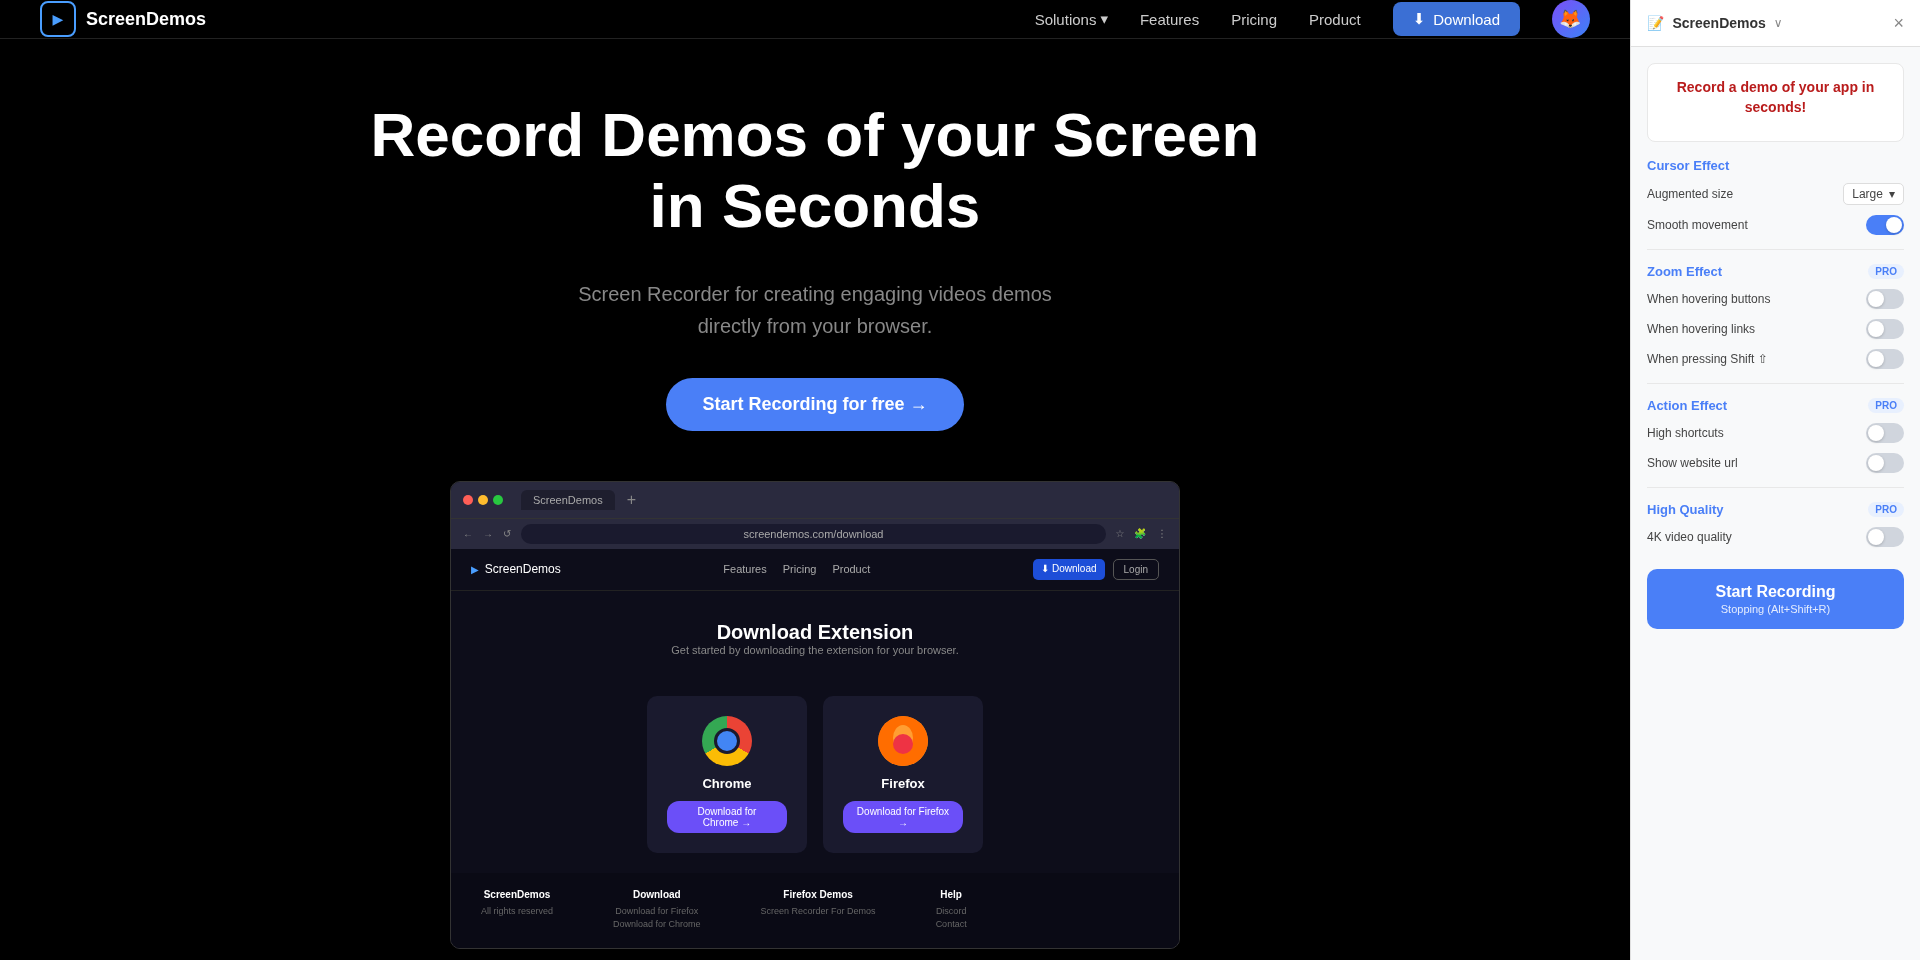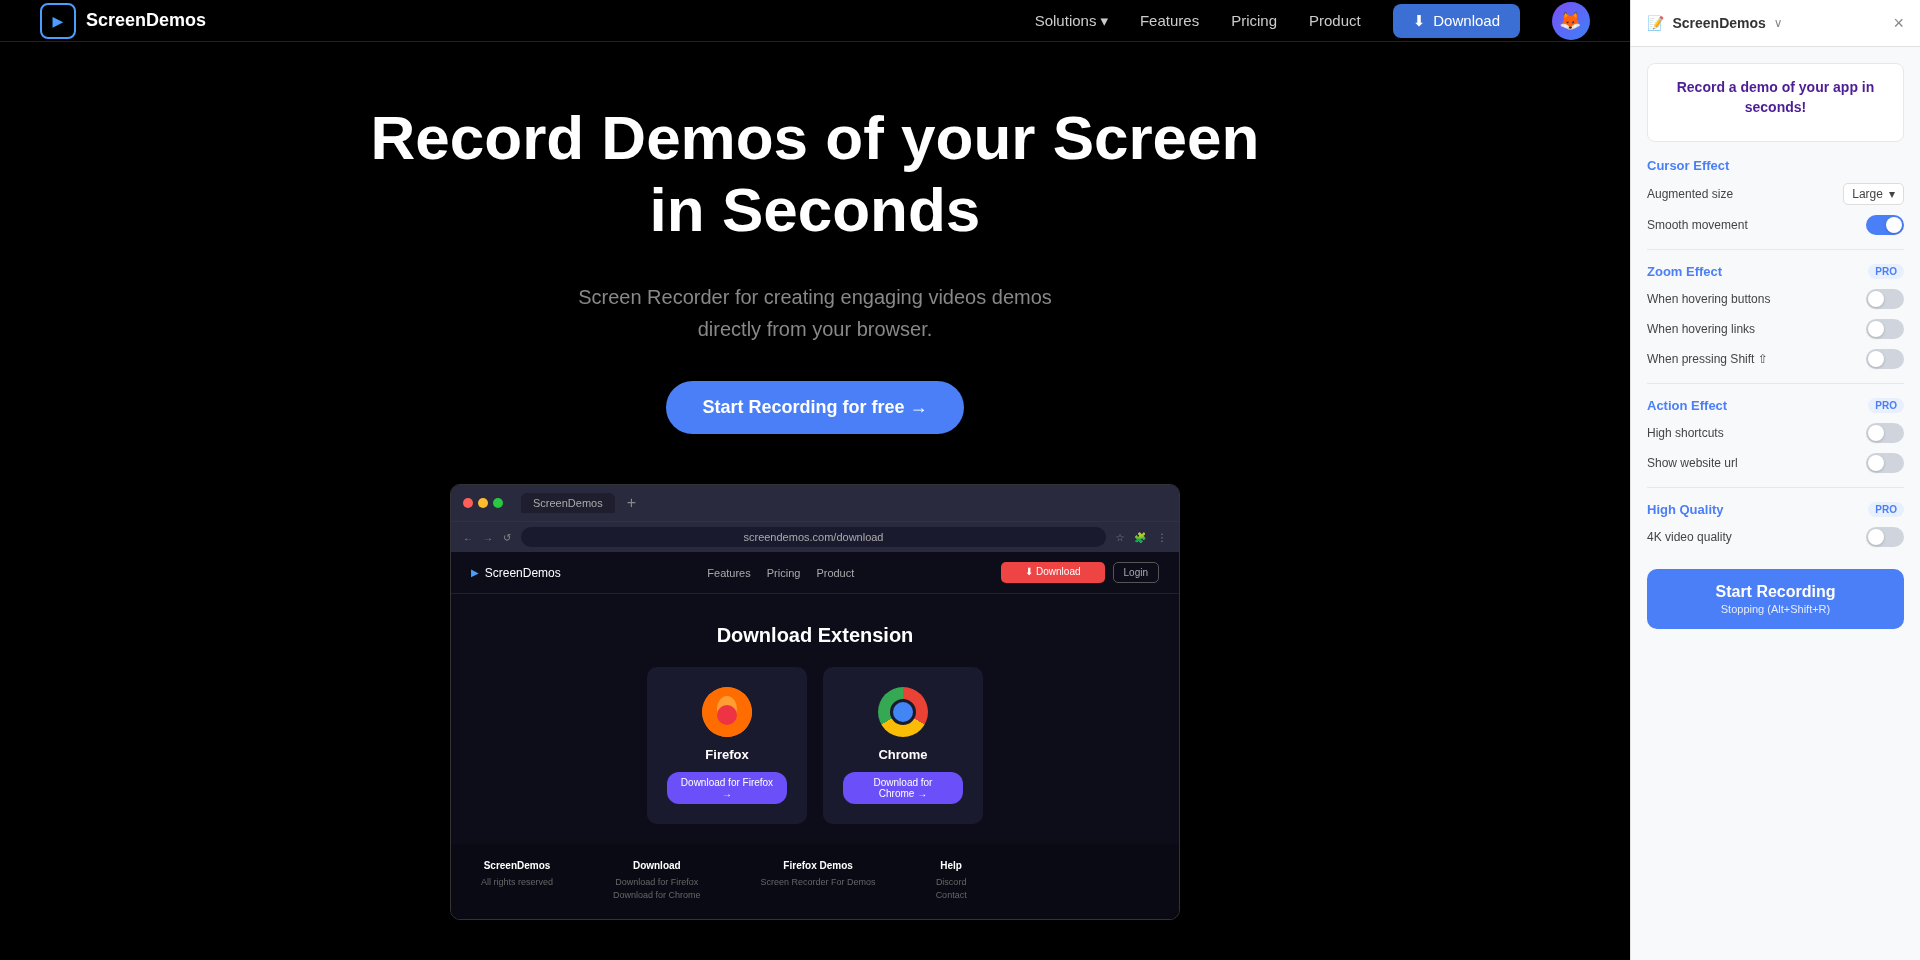--- a/index.html
+++ b/index.html
@@ -204,23 +204,23 @@
       display: flex;
       gap: 16px;
       font-size: 11px;
       color: #aaa;
     }
     .browser-inner-btns {
       display: flex;
       gap: 8px;
     }
     .inner-btn-blue {
-      background: #ef4444;
-      color: #fff;
-      padding: 4px 24px;
+      background: #1d4ed8;
+      color: #fff;
+      padding: 4px 8px;
       border-radius: 5px;
       font-size: 10px;
     }
     .inner-btn-outline {
       border: 1px solid #555;
       color: #aaa;
       padding: 4px 10px;
       border-radius: 5px;
       font-size: 10px;
     }
@@ -366,21 +366,21 @@
       background: #fff;
       border-radius: 8px;
       padding: 14px;
       margin-bottom: 16px;
       text-align: center;
       border: 1px solid #e8e8e8;
     }
     .intro-title {
       font-size: 14px;
       font-weight: 700;
-      color: #4c1d95;
+      color: #b91c1c;
       margin-bottom: 10px;
       line-height: 1.4;
     }
     .intro-bullets {
       text-align: left;
       list-style: none;
     }
     .intro-bullet {
       font-size: 12px;
       color: #555;
@@ -588,38 +588,39 @@
             <span>Pricing</span>
             <span>Product</span>
           </div>
           <div class="browser-inner-btns">
             <div class="inner-btn-blue">⬇ Download</div>
             <div class="inner-btn-outline">Login</div>
           </div>
         </div>
         <div class="browser-hero">
           <div class="browser-hero-title">Download Extension</div>
+          <div class="browser-hero-sub">Get started by downloading the extension for your browser.</div>
         </div>
         <div class="browser-cards">
+          <div class="browser-card">
+            <div class="browser-card-icon chrome-icon"></div>
+            <div class="browser-card-name">Chrome</div>
+            <div class="browser-card-btn">Download for Chrome →</div>
+          </div>
           <div class="browser-card">
             <div class="browser-card-icon firefox-icon">
               <svg width="50" height="50" viewBox="0 0 50 50" xmlns="http://www.w3.org/2000/svg">
                 <circle cx="25" cy="25" r="25" fill="#ff6d00"></circle>
                 <ellipse cx="25" cy="22" rx="10" ry="13" fill="#ffb347" opacity="0.7"></ellipse>
                 <circle cx="25" cy="28" r="10" fill="#e34"></circle>
               </svg>
             </div>
             <div class="browser-card-name">Firefox</div>
             <div class="browser-card-btn">Download for Firefox →</div>
           </div>
-          <div class="browser-card">
-            <div class="browser-card-icon chrome-icon"></div>
-            <div class="browser-card-name">Chrome</div>
-            <div class="browser-card-btn">Download for Chrome →</div>
-          </div>
         </div>
         <div class="browser-footer">
           <div>
             <div class="footer-col-title">ScreenDemos</div>
             <div class="footer-col-item">All rights reserved</div>
           </div>
           <div>
             <div class="footer-col-title">Download</div>
             <div class="footer-col-item">Download for Firefox</div>
             <div class="footer-col-item">Download for Chrome</div>

